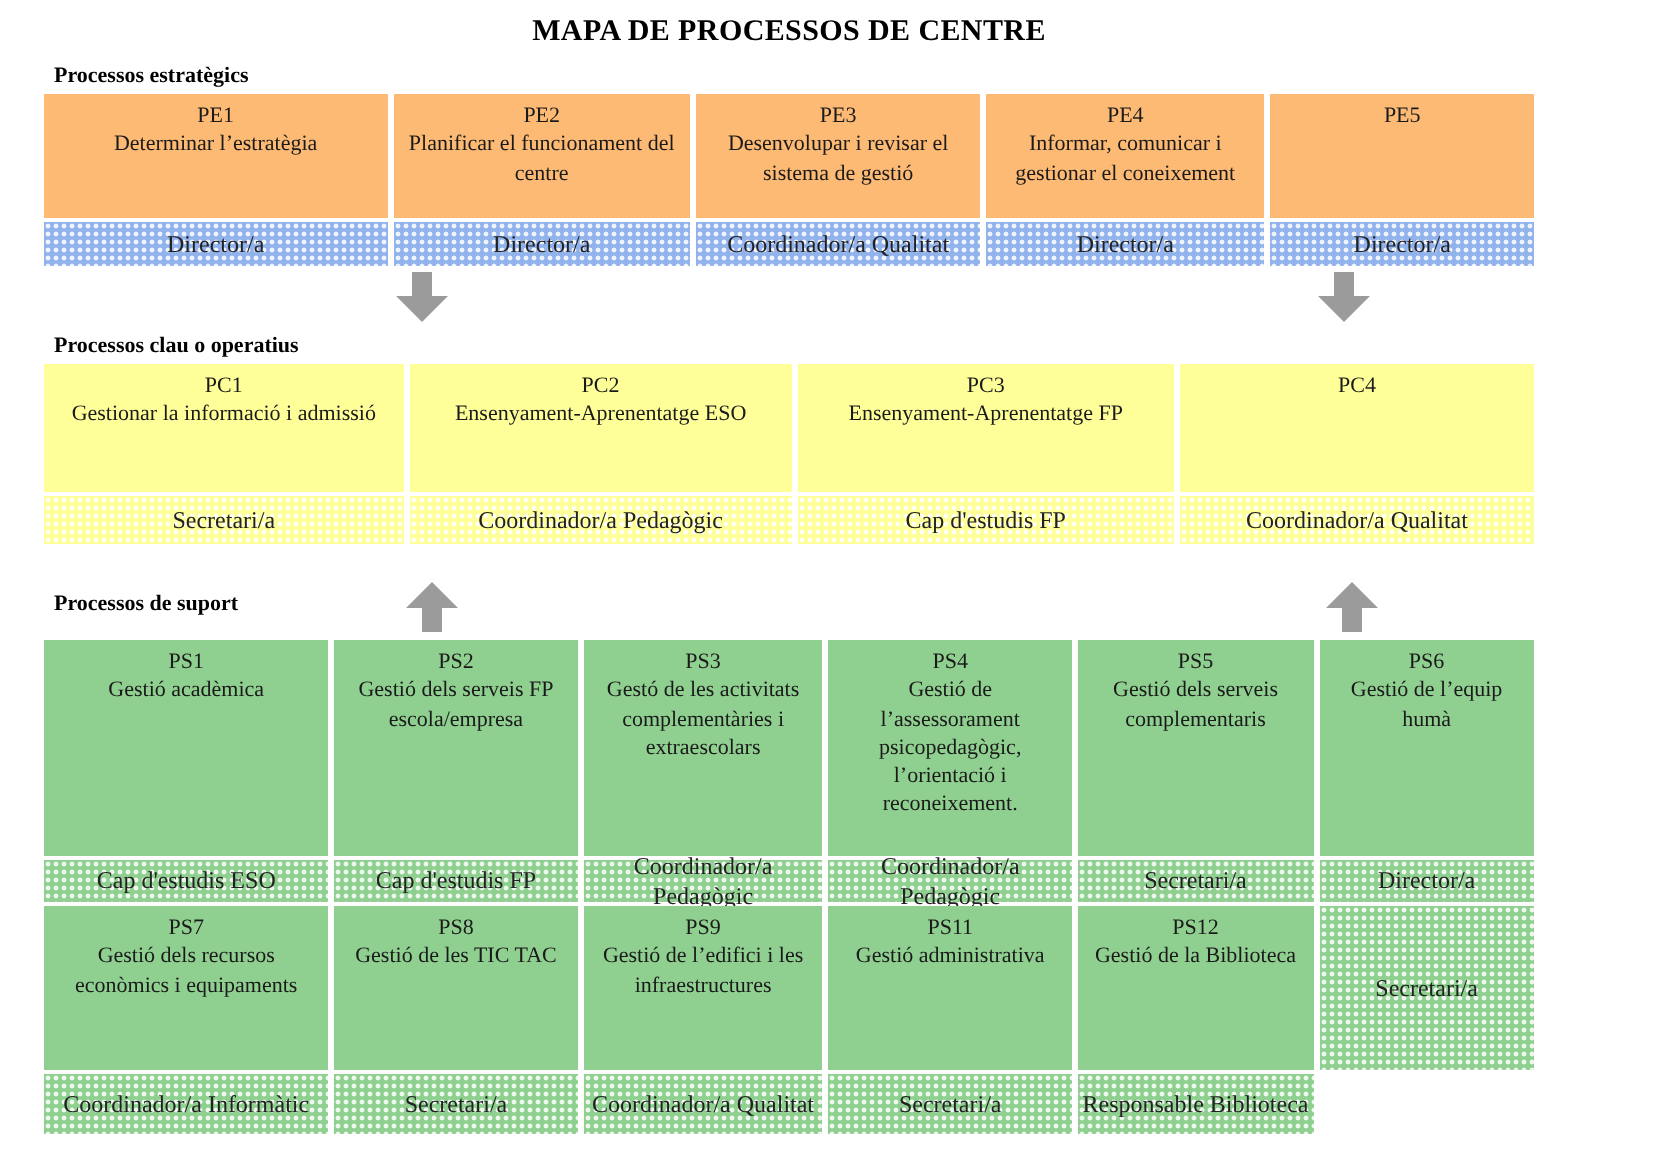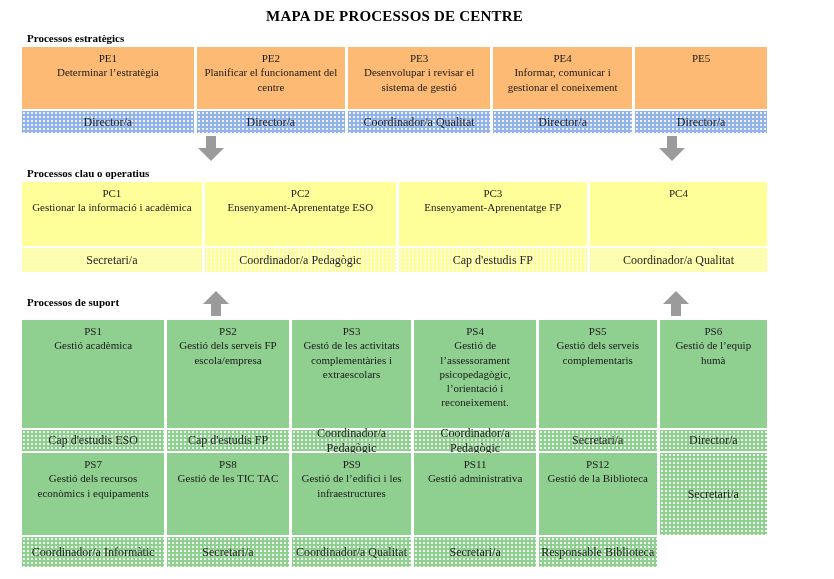--- a/index.html
+++ b/index.html
@@ -132,21 +132,21 @@
     <div class="arrow arrow-d2">
       <div class="shaft"></div>
         <div class="head-down"></div>
     </div>
   </div>
 
   <div class="sec-heading">Processos clau o operatius</div>
   <div class="grid grid-operative">
     <div class="pbox bg-yellow">
       <div class="code">PC1</div>
-      <div class="pname">Gestionar la informació i acadèmica</div>
+      <div class="pname">Gestionar la informació i admissió</div>
     </div>
     <div class="pbox bg-yellow">
       <div class="code">PC2</div>
       <div class="pname">Ensenyament-Aprenentatge ESO</div>
     </div>
     <div class="pbox bg-yellow">
       <div class="code">PC3</div>
       <div class="pname">Ensenyament-Aprenentatge FP</div>
     </div>
     <div class="pbox bg-yellow">

